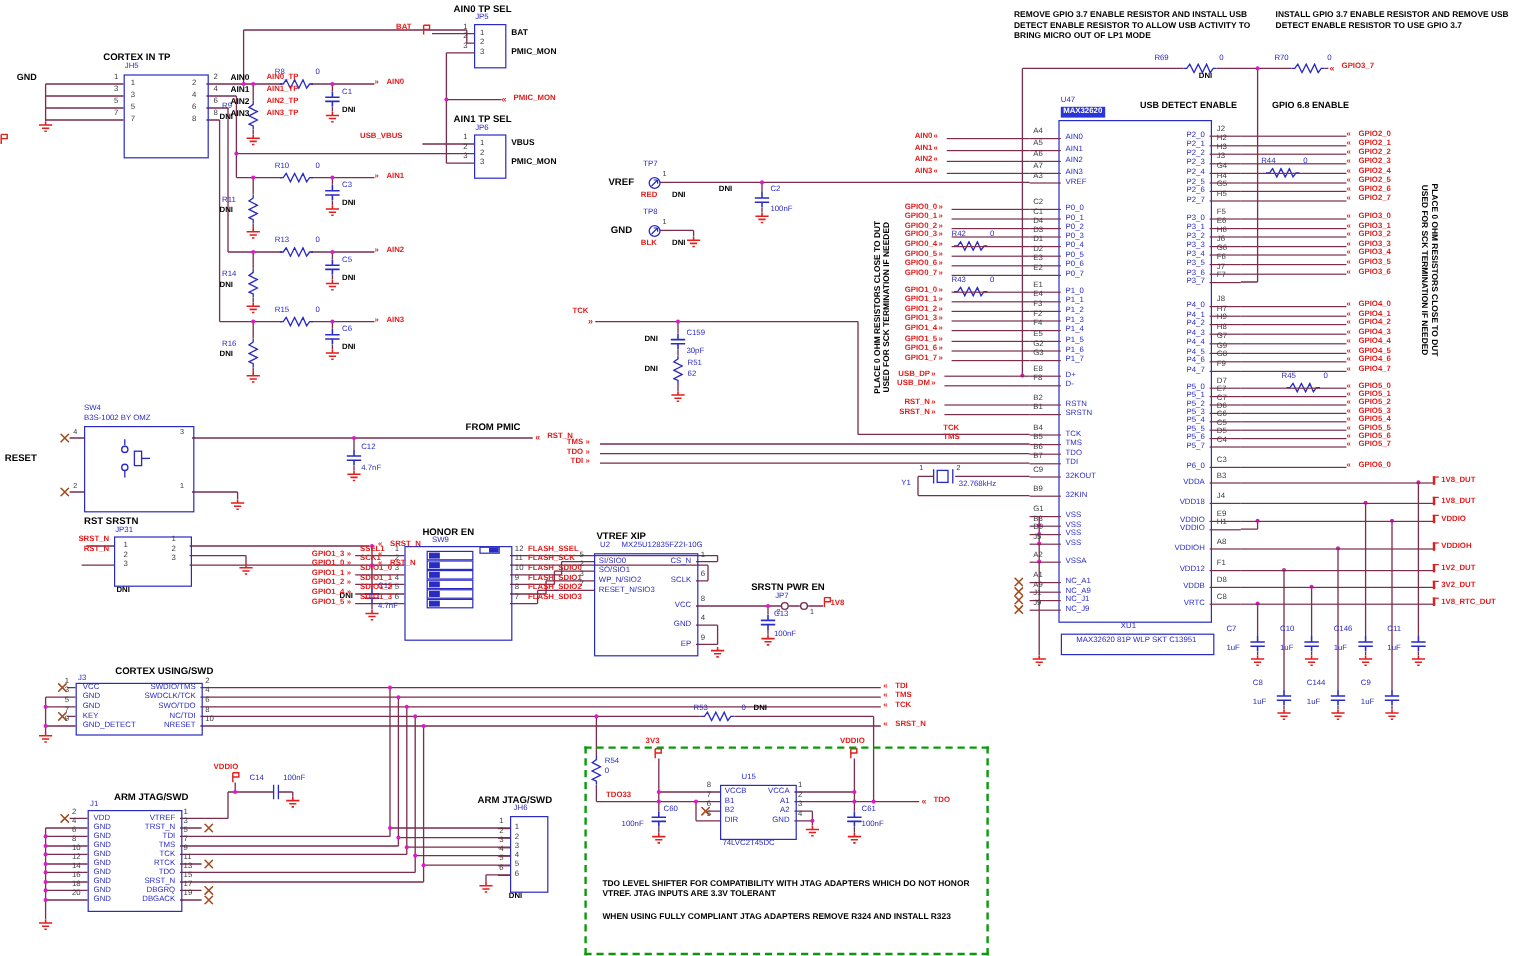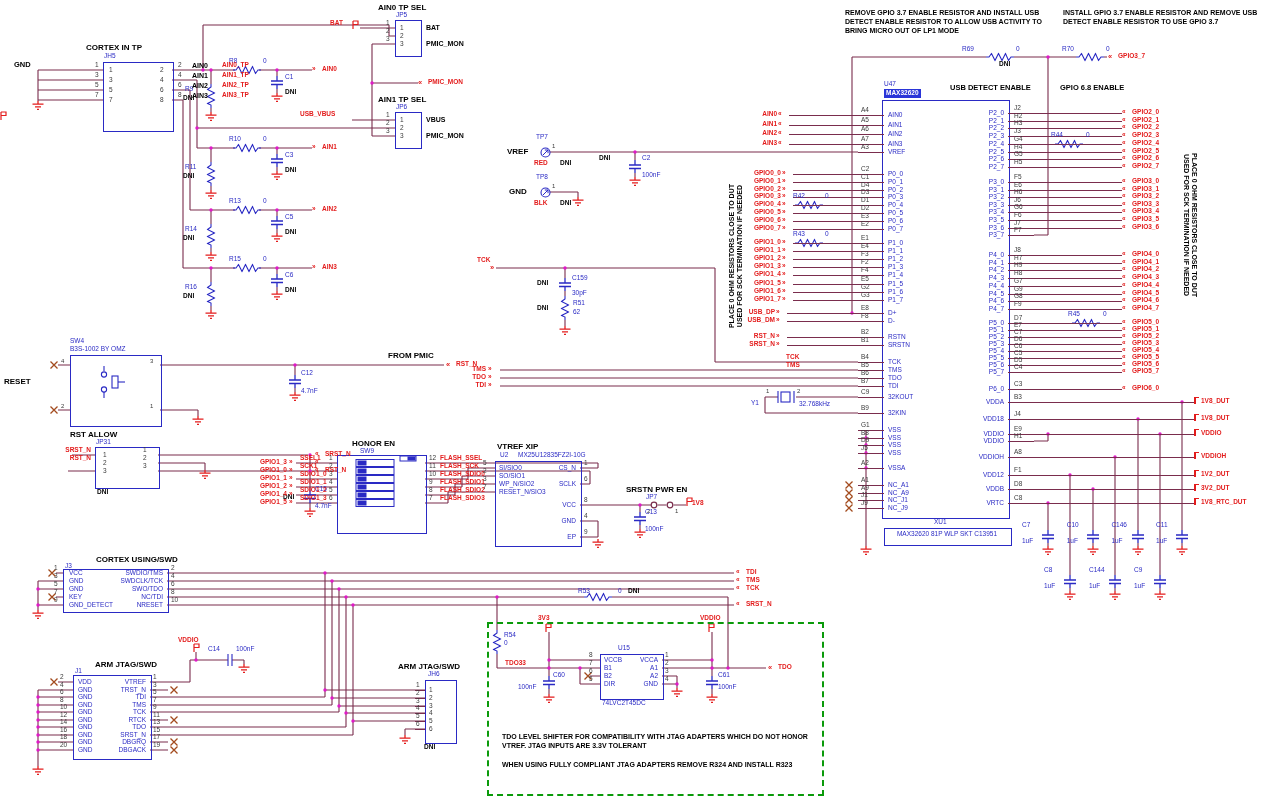--- a/index.html
+++ b/index.html
@@ -334,21 +334,21 @@
 <div class="t pin" style="left:61px;top:358px">4</div>
 <div class="t pin" style="left:61px;top:403px">2</div>
 <div class="t pin" style="left:150px;top:358px">3</div>
 <div class="t pin" style="left:150px;top:403px">1</div>
 <div class="title" style="left:388px;top:352px">FROM PMIC</div>
 <span class="t chev" style="left:446px;top:361px">«</span>
 <div class="t net" style="left:456px;top:361px">RST_N</div>
 <div class="t blue" style="left:301px;top:370px">C12</div>
 <div class="t blue" style="left:301px;top:388px">4.7nF</div>
 
-<div class="title" style="left:70px;top:431px">RST ALLOW</div>
+<div class="title" style="left:70px;top:431px">RST SRSTN</div>
 <div class="t blue" style="left:96px;top:439px">JP31</div>
 <div class="t dni" style="left:97px;top:489px">DNI</div>
 <div class="t blue" style="left:315px;top:486px">C15</div>
 <div class="t blue" style="left:315px;top:503px">4.7nF</div>
 <div class="t dni" style="left:283px;top:494px">DNI</div>
 
 <div class="title" style="left:352px;top:440px">HONOR EN</div>
 <div class="t blue" style="left:360px;top:448px">SW9</div>
 
 <div class="title" style="left:497px;top:443px">VTREF XIP</div>

